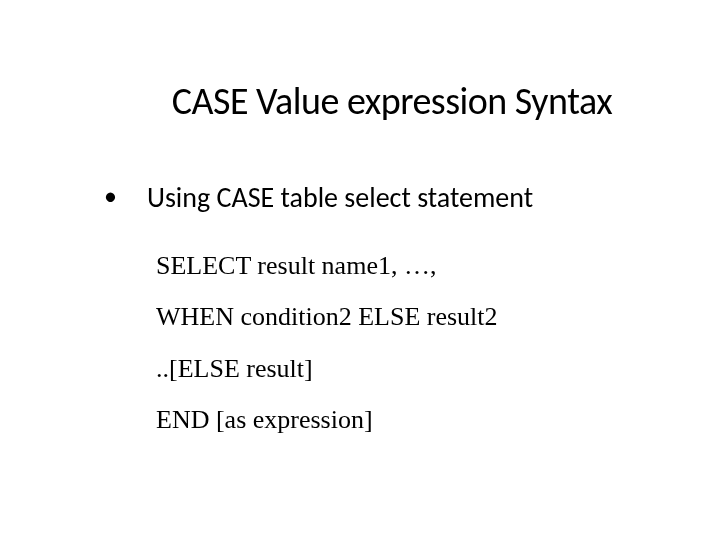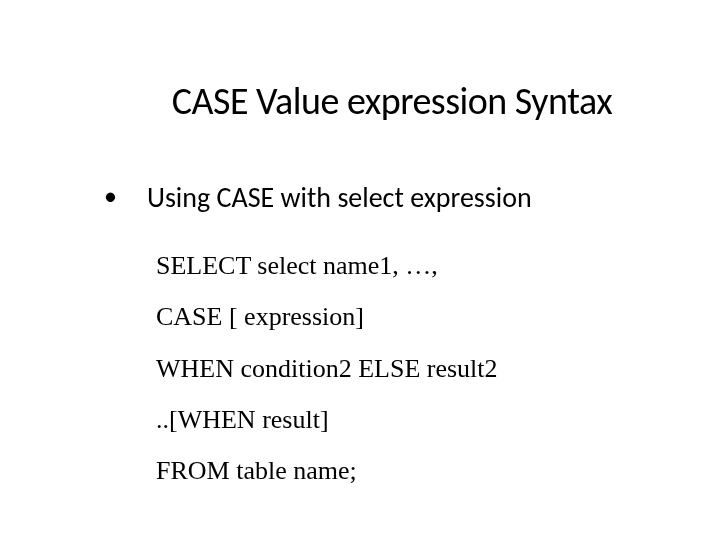--- a/index.html
+++ b/index.html
@@ -53,23 +53,22 @@
     }
   </style>
 </head>
 <body>
 
 <div class="slide">
   <h1 class="title">CASE Value expression Syntax</h1>
 
   <div class="bullet-item">
     <span class="bullet">•</span>
-    <span class="bullet-text">Using CASE  with select expression</span>
+    <span class="bullet-text">Using CASE  table select statement</span>
   </div>
 
   <div class="code-block">
-    <span class="code-line">SELECT select name1, …, </span>
-    <span class="code-line">CASE [ expression] </span>
+    <span class="code-line">SELECT result name1, …, </span>
     <span class="code-line">WHEN condition2 ELSE result2</span>
-    <span class="code-line">..[WHEN result] </span>
-    <span class="code-line">FROM table name;</span>
+    <span class="code-line">..[ELSE result] </span>
+    <span class="code-line">END  [as expression]</span>
   </div>
 </div>
 
 </body></html>

